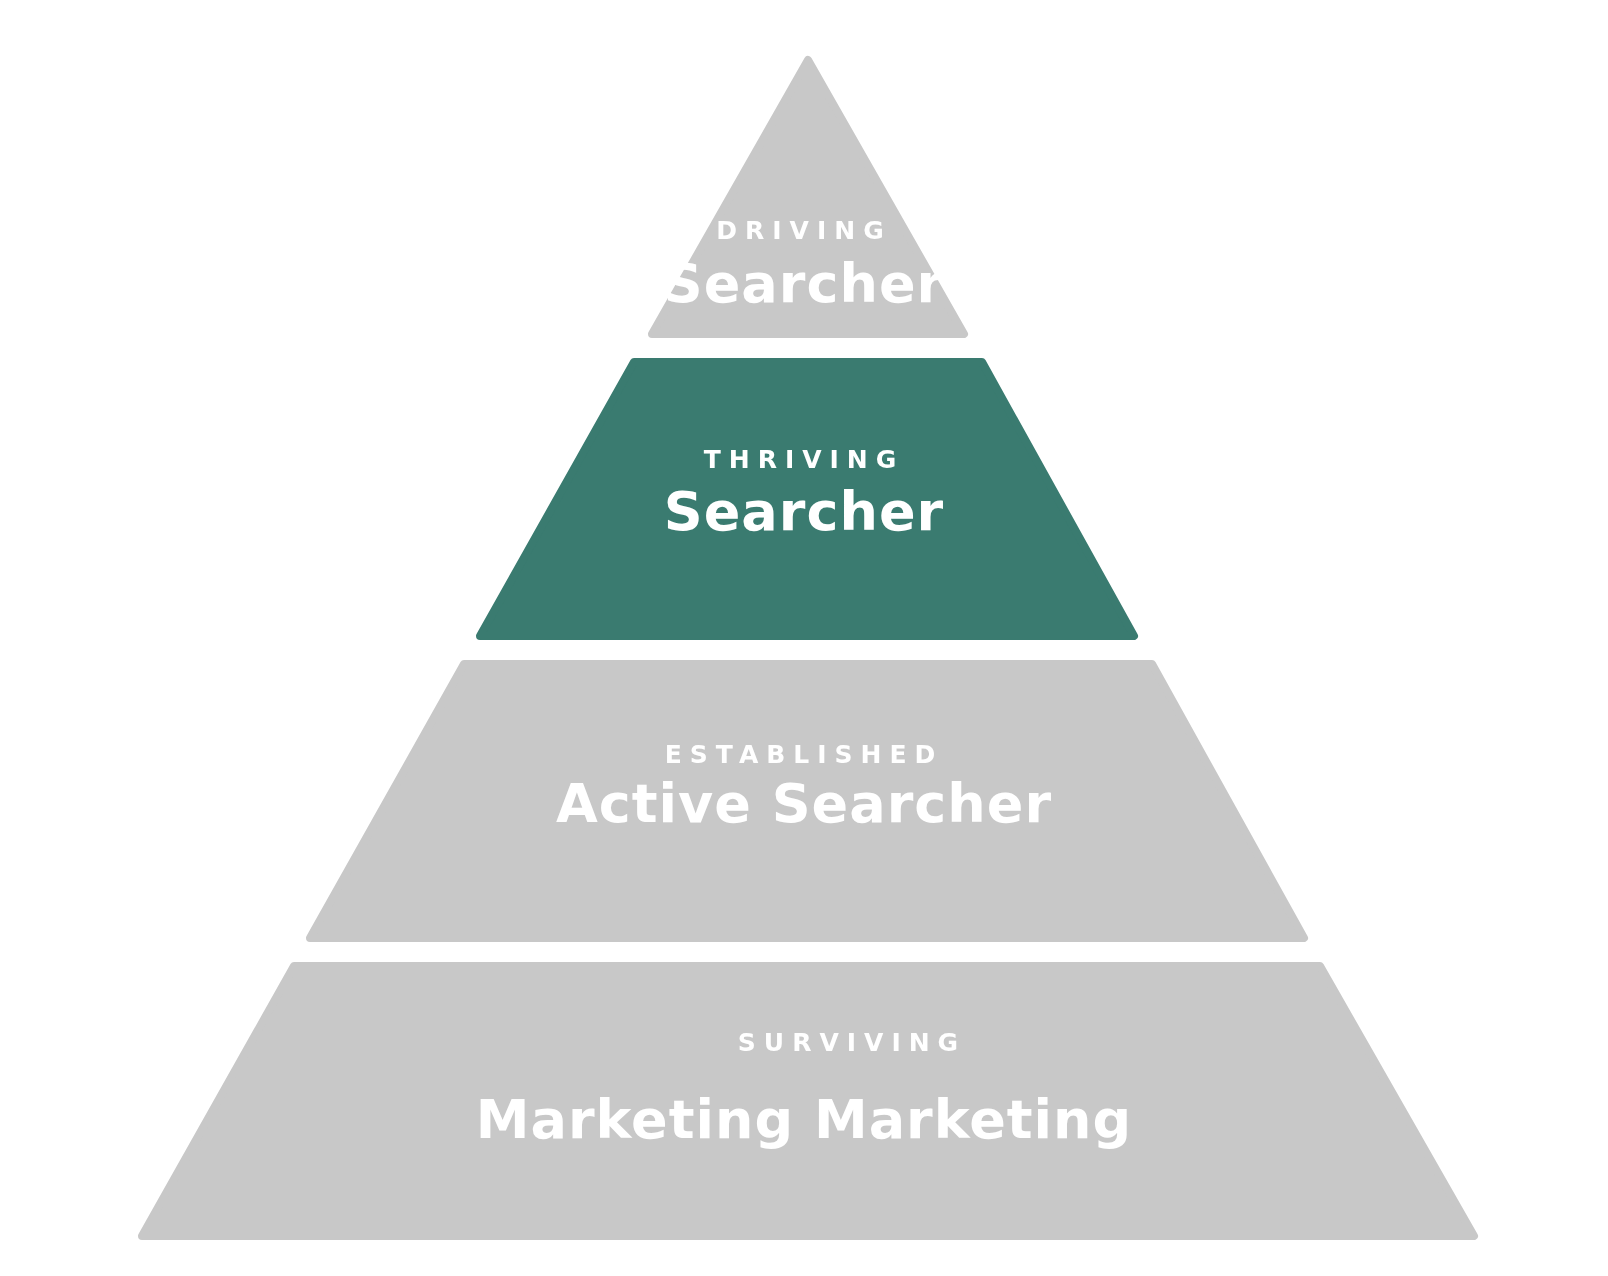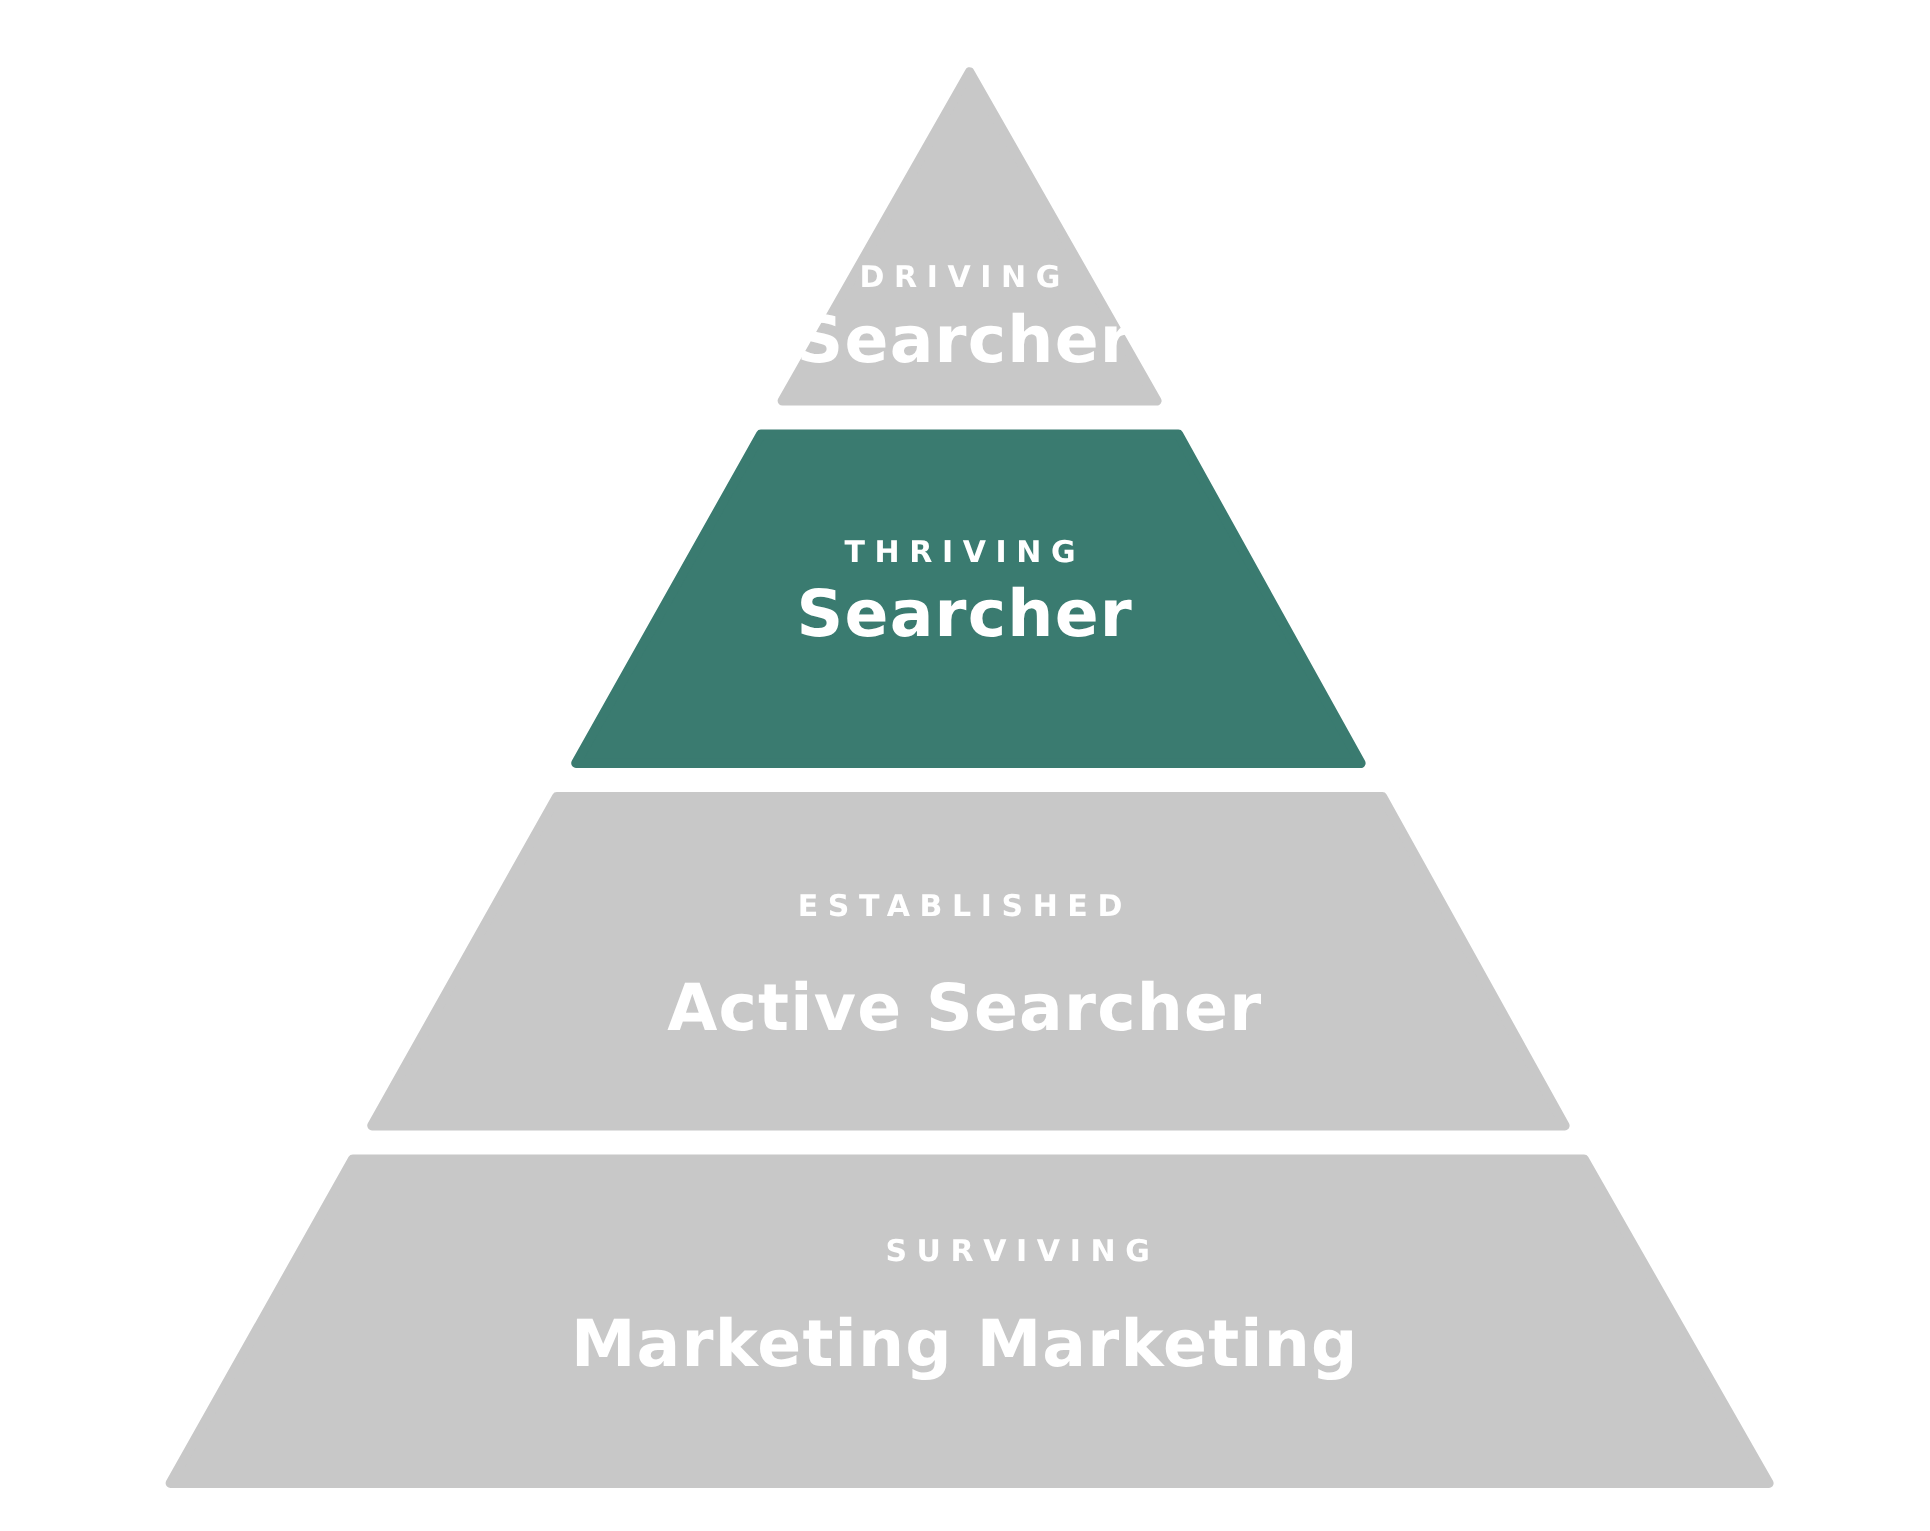--- a/index.html
+++ b/index.html
@@ -19,16 +19,16 @@
   <path fill="#c8c8c8" stroke="#c8c8c8" stroke-width="8" stroke-linejoin="round" d="M294 966 L1320 966 L1474 1236 L142 1236 Z"></path>
 </svg>
 
 <div class="tier-label sub" style="top:216px;">DRIVING</div>
 <div class="tier-label main" style="top:252px;">Searcher</div>
 
 <div class="tier-label sub" style="top:445px;">THRIVING</div>
 <div class="tier-label main" style="top:480px;">Searcher</div>
 
 <div class="tier-label sub" style="top:740px;">ESTABLISHED</div>
-<div class="tier-label main" style="top:808px;">Active Searcher</div>
+<div class="tier-label main" style="top:772px;">Active Searcher</div>
 
 <div class="tier-label sub" style="top:1028px;padding-left:48px;">SURVIVING</div>
 <div class="tier-label main" style="top:1088px;">Marketing Marketing</div>
 
 </body></html>

